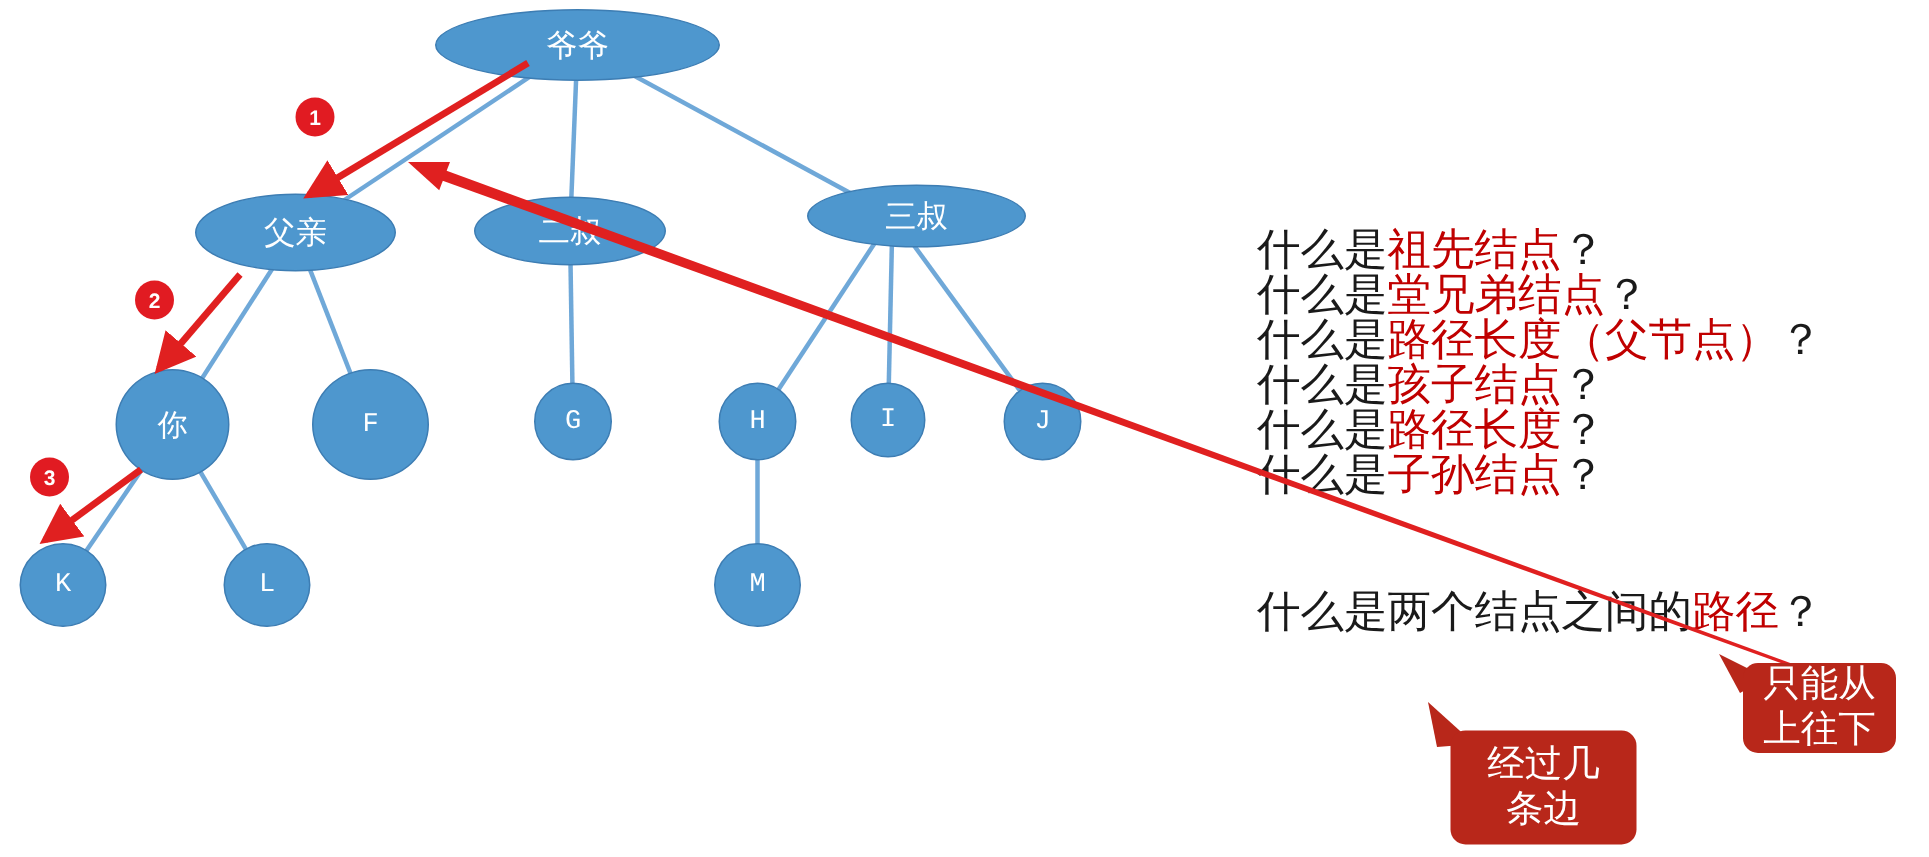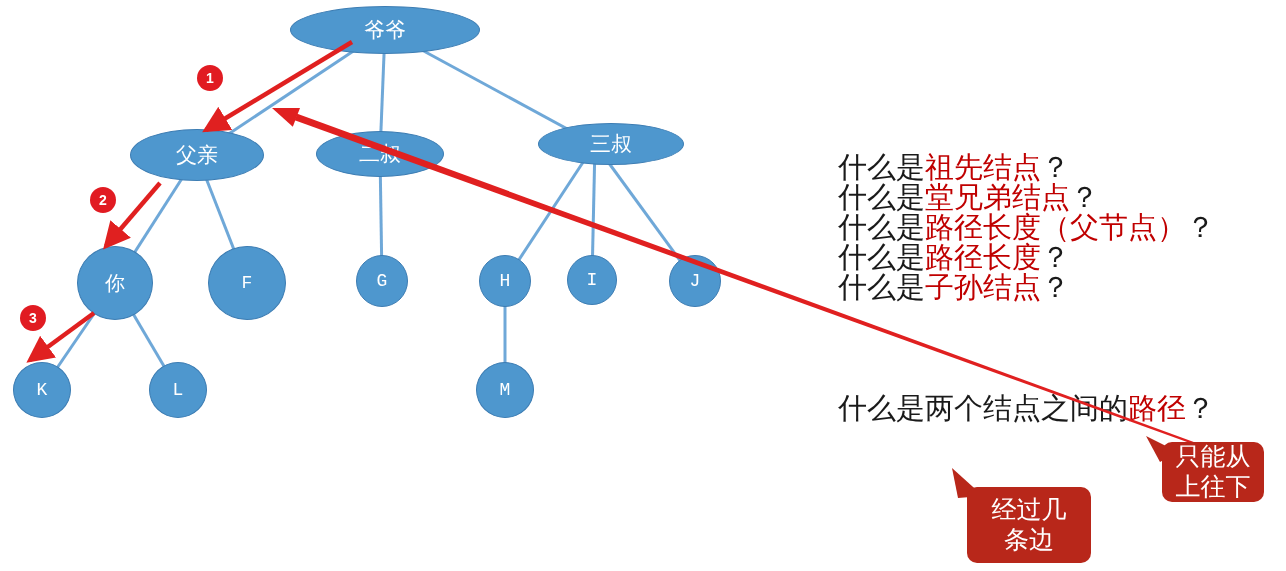--- a/index.html
+++ b/index.html
@@ -89,20 +89,21 @@
   </svg>
 
   <div class="badge" style="left:197px;top:65px">1</div>
   <div class="badge" style="left:90px;top:187px">2</div>
   <div class="badge" style="left:20px;top:305px">3</div>
 
   <div class="questions" style="left:838px;top:152px">
     <div><span>什么是</span><span class="q-term">祖先结点</span><span>？</span></div>
     <div><span>什么是</span><span class="q-term">堂兄弟结点</span><span>？</span></div>
     <div><span>什么是</span><span class="q-term">路径长度（父节点）</span><span>？</span></div>
+    <div><span>什么是</span><span class="q-term">孩子结点</span><span>？</span></div>
     <div><span>什么是</span><span class="q-term">路径长度</span><span>？</span></div>
     <div><span>什么是</span><span class="q-term">子孙结点</span><span>？</span></div>
   </div>
 
   <div class="questions" style="left:838px;top:393px">
     <div><span>什么是两个结点之间的</span><span class="q-term">路径</span><span>？</span></div>
   </div>
 
   <div class="callout" style="left:967px;top:487px;width:124px;height:76px">
     <div>经过几</div>

